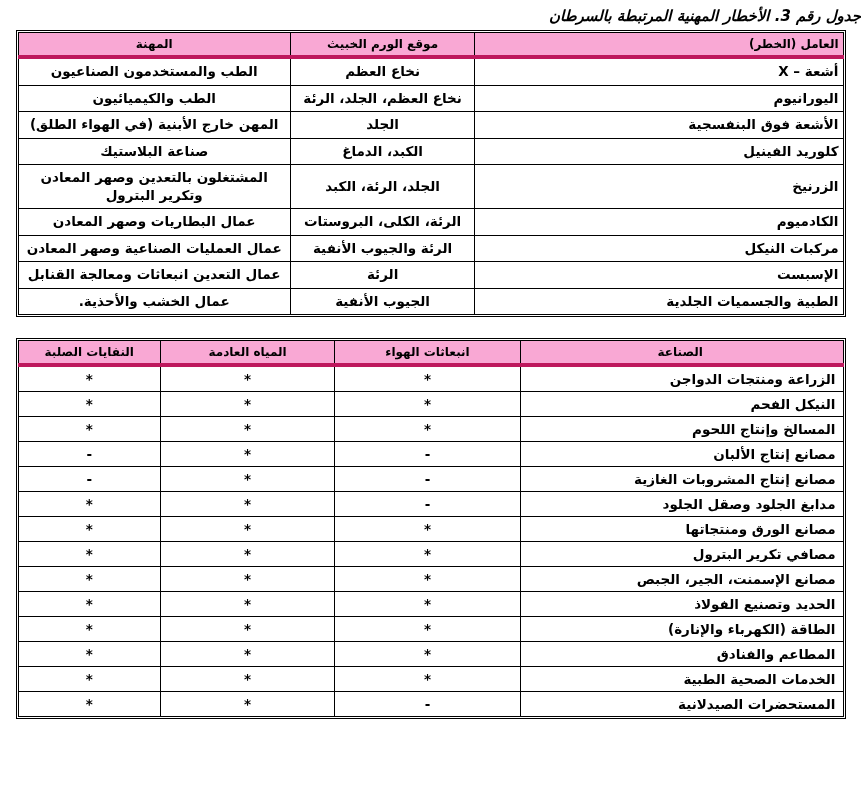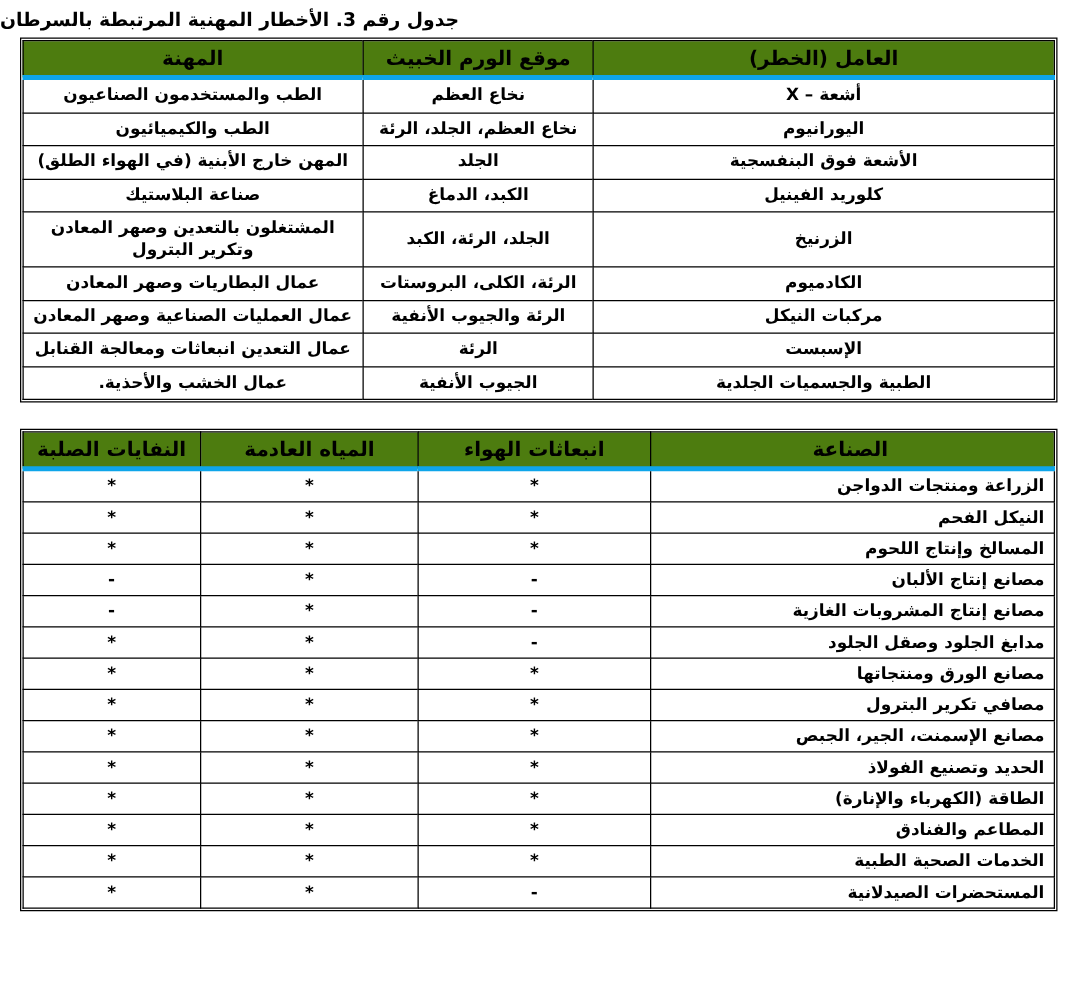--- a/index.html
+++ b/index.html
@@ -10,26 +10,27 @@
   }
   .page {
     position: relative;
     width: 861px;
     height: 792px;
     background: #ffffff;
     direction: rtl;
     overflow: hidden;
   }
   .tbl-title {
-    text-align: left;
+    text-align: right;
     font-weight: bold;
     font-size: 15px;
     color: #000;
     padding-top: 7px;
     line-height: 1.2;
+    font-style: italic;
   }
   .tbl-title sup { font-size: 10px; }
   
   .tbl-wrap {
     width: 826px;
     margin: 5px auto 0 auto;
     border: 1px solid #000;
     padding: 1px;
     background: #fff;
   }
@@ -38,34 +39,34 @@
     border-collapse: collapse;
     table-layout: fixed;
   }
   th, td {
     border: 1px solid #000;
     color: #000;
     font-weight: bold;
     vertical-align: middle;
   }
   thead th {
-    background: #4d7c0f;
-    border-bottom: 4px solid #0ea5e9;
-    font-size: 16px;
+    background: #f9a8d4;
+    border-bottom: 4px solid #be185d;
+    font-size: 12px;
     padding: 4px 4px;
     text-align: center;
   }
   
   .t3 td {
     text-align: center;
     font-size: 13.5px;
     line-height: 1.3;
     padding: 4px 4px;
   }
-  .t3 .c-agent  { width: 45%; }
+  .t3 .c-agent  { width: 45%; text-align: right; }
   .t3 .c-site   { width: 22%; }
   .t3 .c-occ    { width: 33%; }
   
   .t4 td {
     font-size: 13.5px;
     line-height: 1.15;
     padding: 2px 4px;
     height: 20px;
   }
   .t4 .c-industry { width: 39.5%; text-align: right; padding-right: 7px; }

